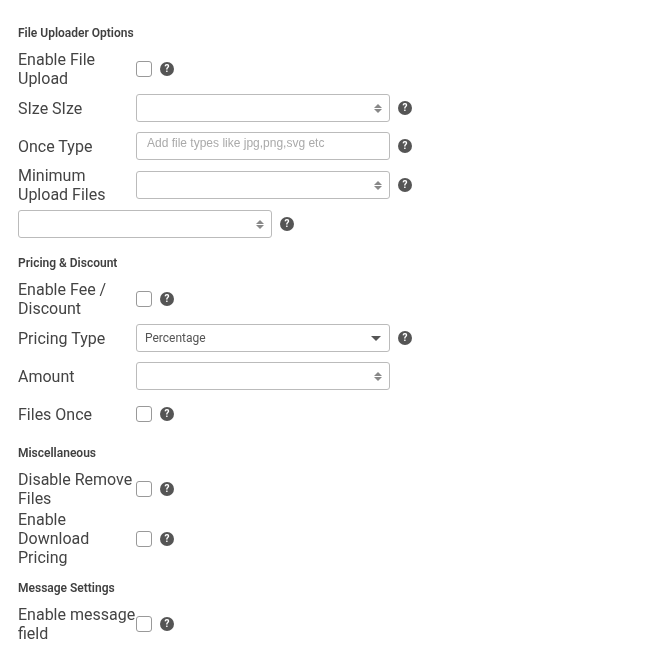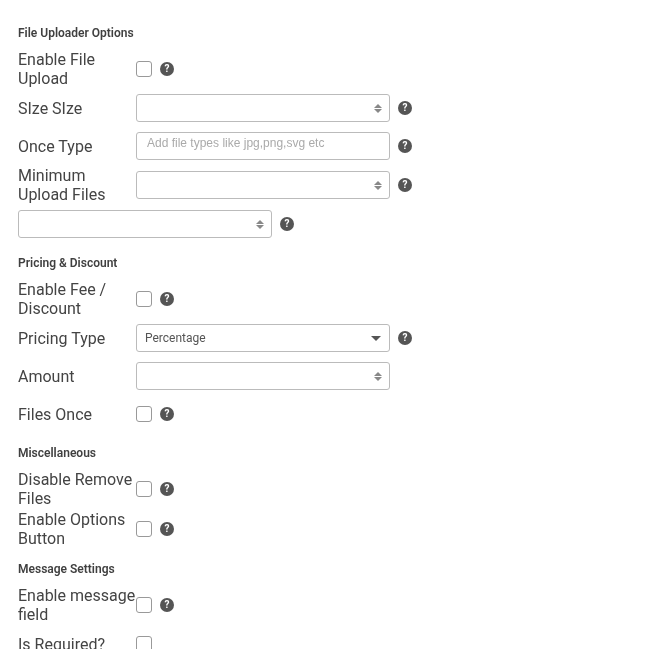--- a/index.html
+++ b/index.html
@@ -224,21 +224,21 @@
 
 <div class="row">
   <div class="label">Disable Remove Files</div>
   <div class="field">
     <input type="checkbox" style="">
     <span class="help">?</span>
   </div>
 </div>
 
 <div class="row">
-  <div class="label">Enable Options Button</div>
+  <div class="label">Enable Download Pricing</div>
   <div class="field">
     <input type="checkbox" style="">
     <span class="help">?</span>
   </div>
 </div>
 
 <div class="section-title">Message Settings</div>
 
 <div class="row">
   <div class="label">Enable message field</div>

